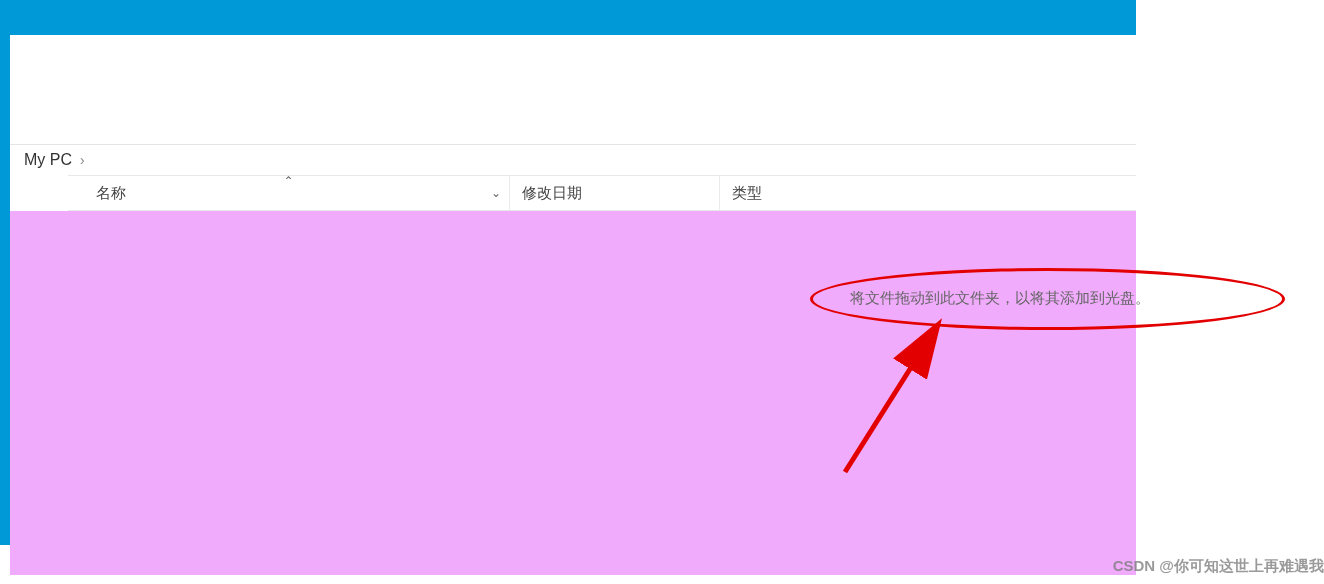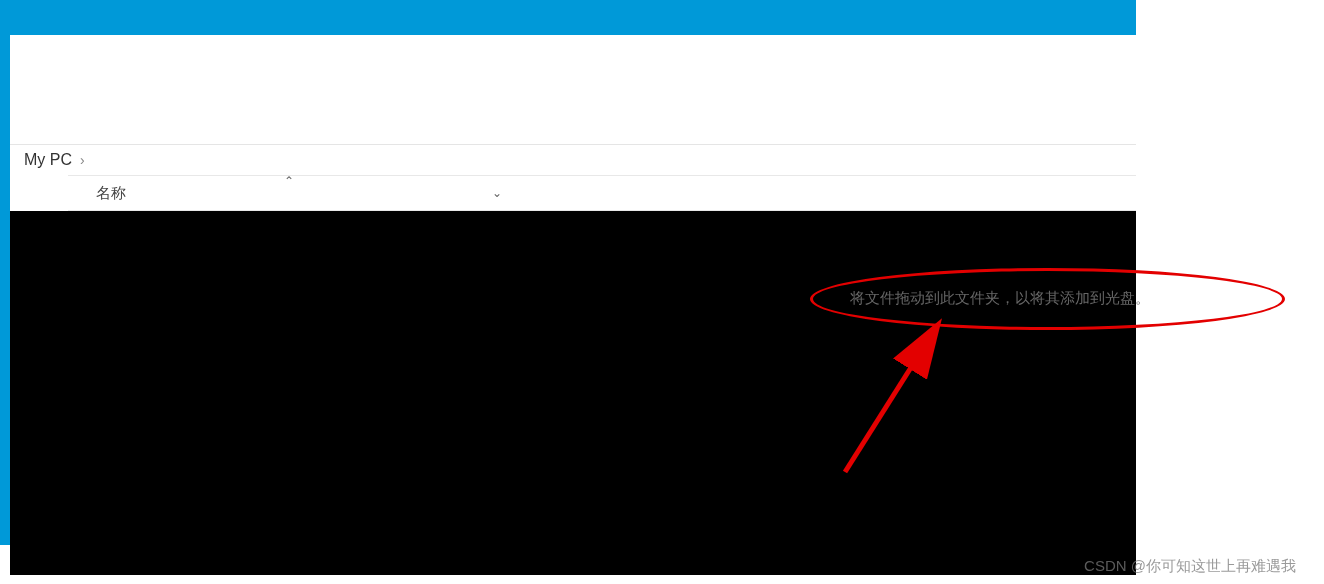--- a/index.html
+++ b/index.html
@@ -91,21 +91,21 @@
     }
     .dropdown-caret {
       position: absolute;
       right: 8px;
       color: #666;
       font-size: 12px;
     }
     .content-area {
       position: relative;
       height: calc(100% - 110px - 36px);
-      background: #000000;
+      background: #f0abfc;
     }
     .hint-text {
       position: absolute;
       top: 78px;
       left: 840px;
       font-size: 15px;
       color: #666;
       white-space: nowrap;
     }
     .annotation-ellipse {
@@ -121,43 +121,50 @@
     .annotation-arrow {
       position: absolute;
       top: 106px;
       left: 820px;
       width: 140px;
       height: 160px;
       pointer-events: none;
     }
     .watermark {
       position: absolute;
-      right: 28px;
+      right: 0;
       bottom: 8px;
       font-size: 15px;
       color: rgba(120,120,120,0.75);
       font-family: "Microsoft YaHei", sans-serif;
+      font-weight: bold;
     }
   </style>
 </head>
 <body>
 
 <div class="window-frame">
   <div class="top-area"></div>
 
   <div class="breadcrumb">
     <span class="crumb">My PC</span>
     <span class="sep">›</span>
   </div>
 
   <div class="columns-header">
     <div class="col col-name">
       <span class="sort-caret">⌃</span>
       <span>名称</span>
       <span class="dropdown-caret">⌄</span>
+    </div>
+    <div class="col col-date">
+      <span>修改日期</span>
+    </div>
+    <div class="col col-type">
+      <span>类型</span>
     </div>
   </div>
 
   <div class="content-area">
     <div class="hint-text">将文件拖动到此文件夹，以将其添加到光盘。</div>
 
     <div class="annotation-ellipse"></div>
 
     <svg class="annotation-arrow" viewBox="0 0 140 160">
       <defs>

